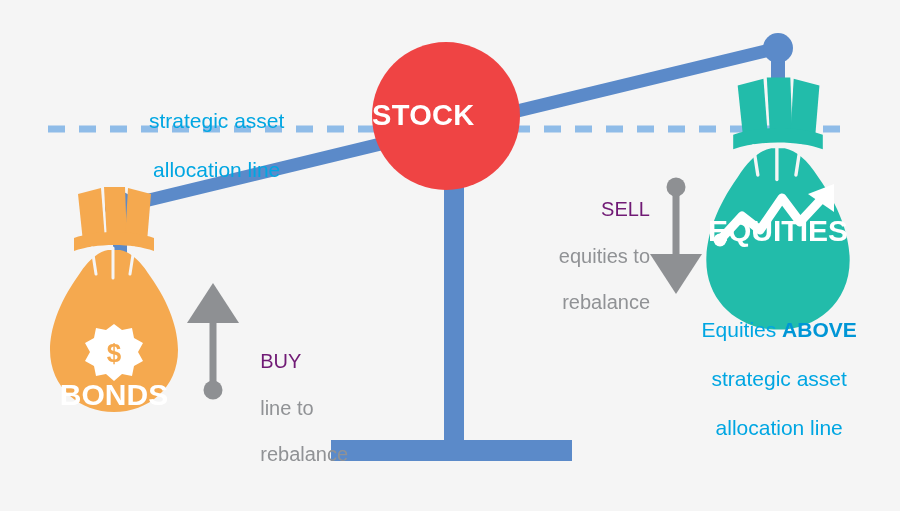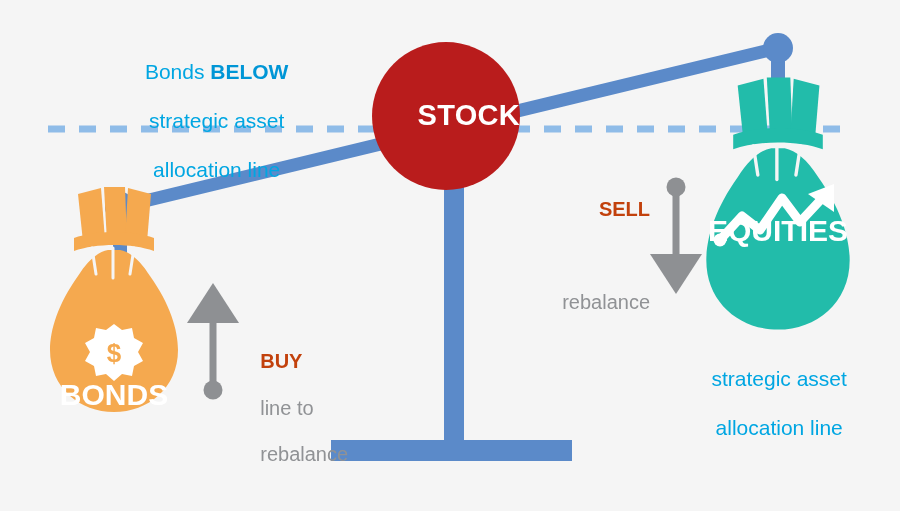--- a/index.html
+++ b/index.html
@@ -37,22 +37,22 @@
   .blue-note b {
     font-weight: 700;
     color: #0096d6;
   }
   .gray-note {
     color: #909295;
     font-size: 20px;
     font-weight: 400;
   }
   .gray-note b {
-    font-weight: 700;
-    color: #c2410c;
+    font-weight: 400;
+    color: #701a75;
     text-align: right;
   }
   .note-left  { text-align: right; }
   .note-right { text-align: left; }
   .note-center{ text-align: center; }
 </style>
 </head>
 <body>
 
 <div id="stage">
@@ -150,44 +150,44 @@
     <g transform="translate(213,355)">
       <use href="#action-arrow"></use>
     </g>
 
     <g transform="translate(676,222) rotate(180)">
       <use href="#action-arrow"></use>
     </g>
   </svg>
 
   <div style="position:absolute; left:372px; top:42px; width:148px; height:148px;
-              border-radius:50%; background:#b91c1c; display:flex;
-              flex-direction:column; align-items:flex-end; justify-content:center;
+              border-radius:50%; background:#ef4444; display:flex;
+              flex-direction:column; align-items:flex-start; justify-content:center;
               color:#ffffff; font-weight:700; font-size:29px; letter-spacing:.3px;
               line-height:1.22;gap:35px;">
     <span>STOCK</span>
   </div>
 
   <div class="txt blue-note note-center" style="left:105px; top:36px; width:200px;">
-    <span><span>Bonds </span><b>BELOW</b></span><br>
+    <br>
     <span>strategic asset</span><br>
     <span>allocation line</span>
   </div>
 
   <div class="txt blue-note note-center" style="left:645px; top:294px; width:245px;">
-    <br>
+    <span><span>Equities </span><b>ABOVE</b></span><br>
     <span>strategic asset</span><br>
     <span>allocation line</span>
   </div>
 
   <div class="txt gray-note note-left" style="left:238px; top:327px; width:125px; text-align:left;">
     <b>BUY</b><br>
     <span>line to</span><br>
     <span>rebalance</span>
   </div>
 
   <div class="txt gray-note note-right" style="left:520px; top:175px; width:130px; text-align:right;">
     <b>SELL</b><br>
-    <br>
+    <span>equities to</span><br>
     <span>rebalance</span>
   </div>
 
 </div>
 
 </body></html>

